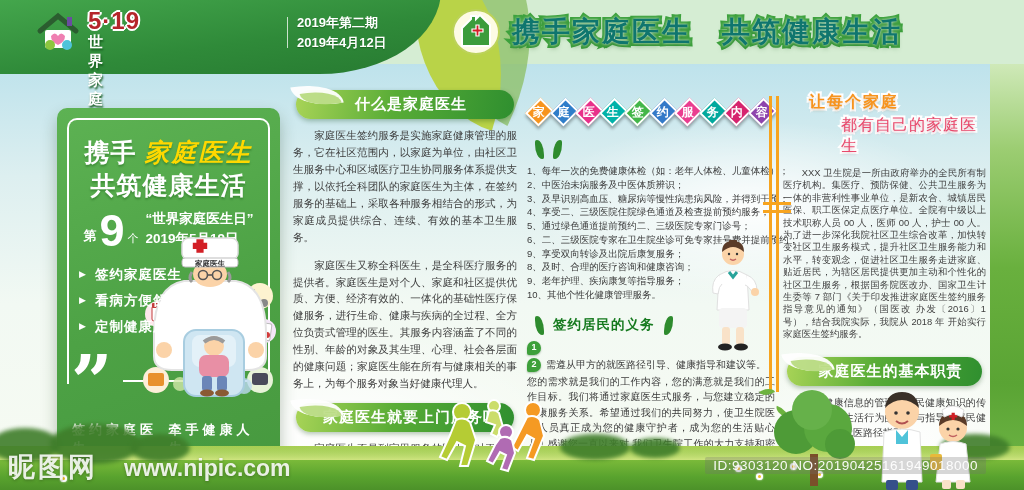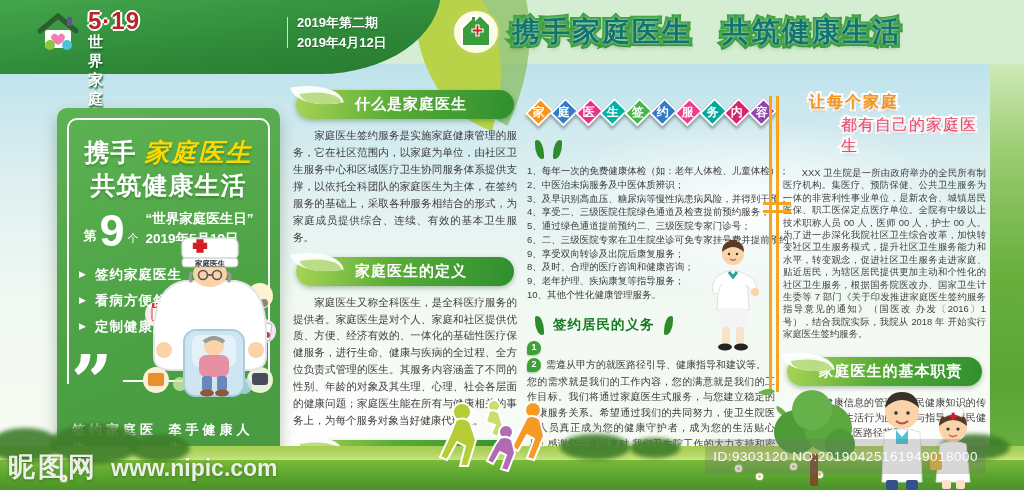--- a/index.html
+++ b/index.html
@@ -27,24 +27,24 @@
     background:linear-gradient(180deg,#cfe9b8 0%,#9ccd72 20%,#69b03e 48%,#5aa434 75%,#72b748 100%);}
   
   .grass{position:absolute;left:0;bottom:0;width:1024px;height:44px;
     background:linear-gradient(180deg,#a7ce52 0%,#7cbb3a 30%,#59a32e 70%,#4c9129 100%);}
   .grass-light{position:absolute;left:0;bottom:30px;width:1024px;height:14px;background:linear-gradient(180deg,rgba(236,244,170,.0),rgba(222,236,140,.85));}
   .bush{position:absolute;background:#3f7d2a;border-radius:50%;filter:blur(2px);opacity:.9;}
   .flower{position:absolute;width:7px;height:7px;background:#fff;border-radius:50%;box-shadow:0 0 2px #fff;}
   .flower::after{content:"";position:absolute;left:2px;top:2px;width:3px;height:3px;border-radius:50%;background:#f2c027;}
   .scene{position:absolute;}
   
-  .wm-left{position:absolute;left:8px;bottom:5px;display:flex;align-items:baseline;gap:13px;color:rgba(255,255,255,.88);text-shadow:0 1px 3px rgba(40,60,20,.45);}
+  .wm-left{position:absolute;left:8px;bottom:5px;display:flex;align-items:baseline;gap:26px;color:rgba(255,255,255,.88);text-shadow:0 1px 3px rgba(40,60,20,.45);}
   .wm-left .wm-cn{font-size:27px;font-weight:900;letter-spacing:3px;}
   .wm-left .wm-url{font-size:23px;font-weight:900;}
-  .wm-right{position:absolute;right:38px;bottom:16px;font-size:13.5px;color:rgba(255,255,255,.95);background:rgba(110,110,110,.28);padding:10px 8px;border-radius:2px;letter-spacing:.5px;}
+  .wm-right{position:absolute;right:38px;bottom:16px;font-size:13.5px;color:rgba(255,255,255,.95);background:rgba(110,110,110,.28);padding:1px 8px;border-radius:2px;letter-spacing:.5px;}
   
   .poster{position:absolute;left:57px;top:100px;width:223px;height:362px;border-radius:10px;
     background:linear-gradient(160deg,#5db253 0%,#4da245 55%,#47993f 100%);box-shadow:0 8px 16px rgba(30,60,25,.3);margin-top:8px;}
   .poster-frame{position:absolute;left:10px;right:10px;top:10px;height:264px;border:2px solid #fff;border-bottom:none;border-radius:10px 10px 0 0;pointer-events:none;}
   .poster-title{margin-top:28px;text-align:center;font-weight:900;font-size:25px;color:#fff;line-height:1.3;letter-spacing:1px;text-shadow:0 2px 2px rgba(0,70,0,.3);}
   .poster-title .script{color:#ffd800;font-style:italic;letter-spacing:2px;}
   .ordinal{display:flex;justify-content:center;align-items:flex-end;gap:3px;color:#fff;margin-top:8px;}
   .ord-pre{font-size:13px;font-weight:bold;margin-bottom:5px;}
   .ord-num{font-size:45px;font-weight:900;line-height:.82;}
   .ord-suf{font-size:11px;margin-bottom:4px;}
@@ -217,24 +217,20 @@
     </div>
   </div>
 
   <div class="col2">
     <div class="pill">
       <span class="pill-leaf"></span>
       <span>什么是家庭医生</span>
     </div>
     <div class="sec-body">家庭医生签约服务是实施家庭健康管理的服务，它在社区范围内，以家庭为单位，由社区卫生服务中心和区域医疗卫生协同服务体系提供支撑，以依托全科团队的家庭医生为主体，在签约服务的基础上，采取各种服务相结合的形式，为家庭成员提供综合、连续、有效的基本卫生服务。</div>
 
-    <div class="pill">
-      <span class="pill-leaf"></span>
-      <span>家庭医生的定义</span>
-    </div>
     <div class="sec-body">家庭医生又称全科医生，是全科医疗服务的提供者。家庭医生是对个人、家庭和社区提供优质、方便、经济有效的、一体化的基础性医疗保健服务，进行生命、健康与疾病的全过程、全方位负责式管理的医生。其服务内容涵盖了不同的性别、年龄的对象及其生理、心理、社会各层面的健康问题；家庭医生能在所有与健康相关的事务上，为每个服务对象当好健康代理人。</div>
 
     <div class="pill">
       <span class="pill-leaf"></span>
       <span>家庭医生就要上门服务吗</span>
     </div>
     <div class="sec-body">家庭医生不是到家里服务的医生，对于确实行动不便有困难的，也可以提供家庭服务。但不是所有的家庭医生非得要上门服务。签约之后，建立了稳定的服务关系，有一个熟悉的医生朋友，能够获得更好的服务。</div>
   </div>
 
   <div class="col3">

